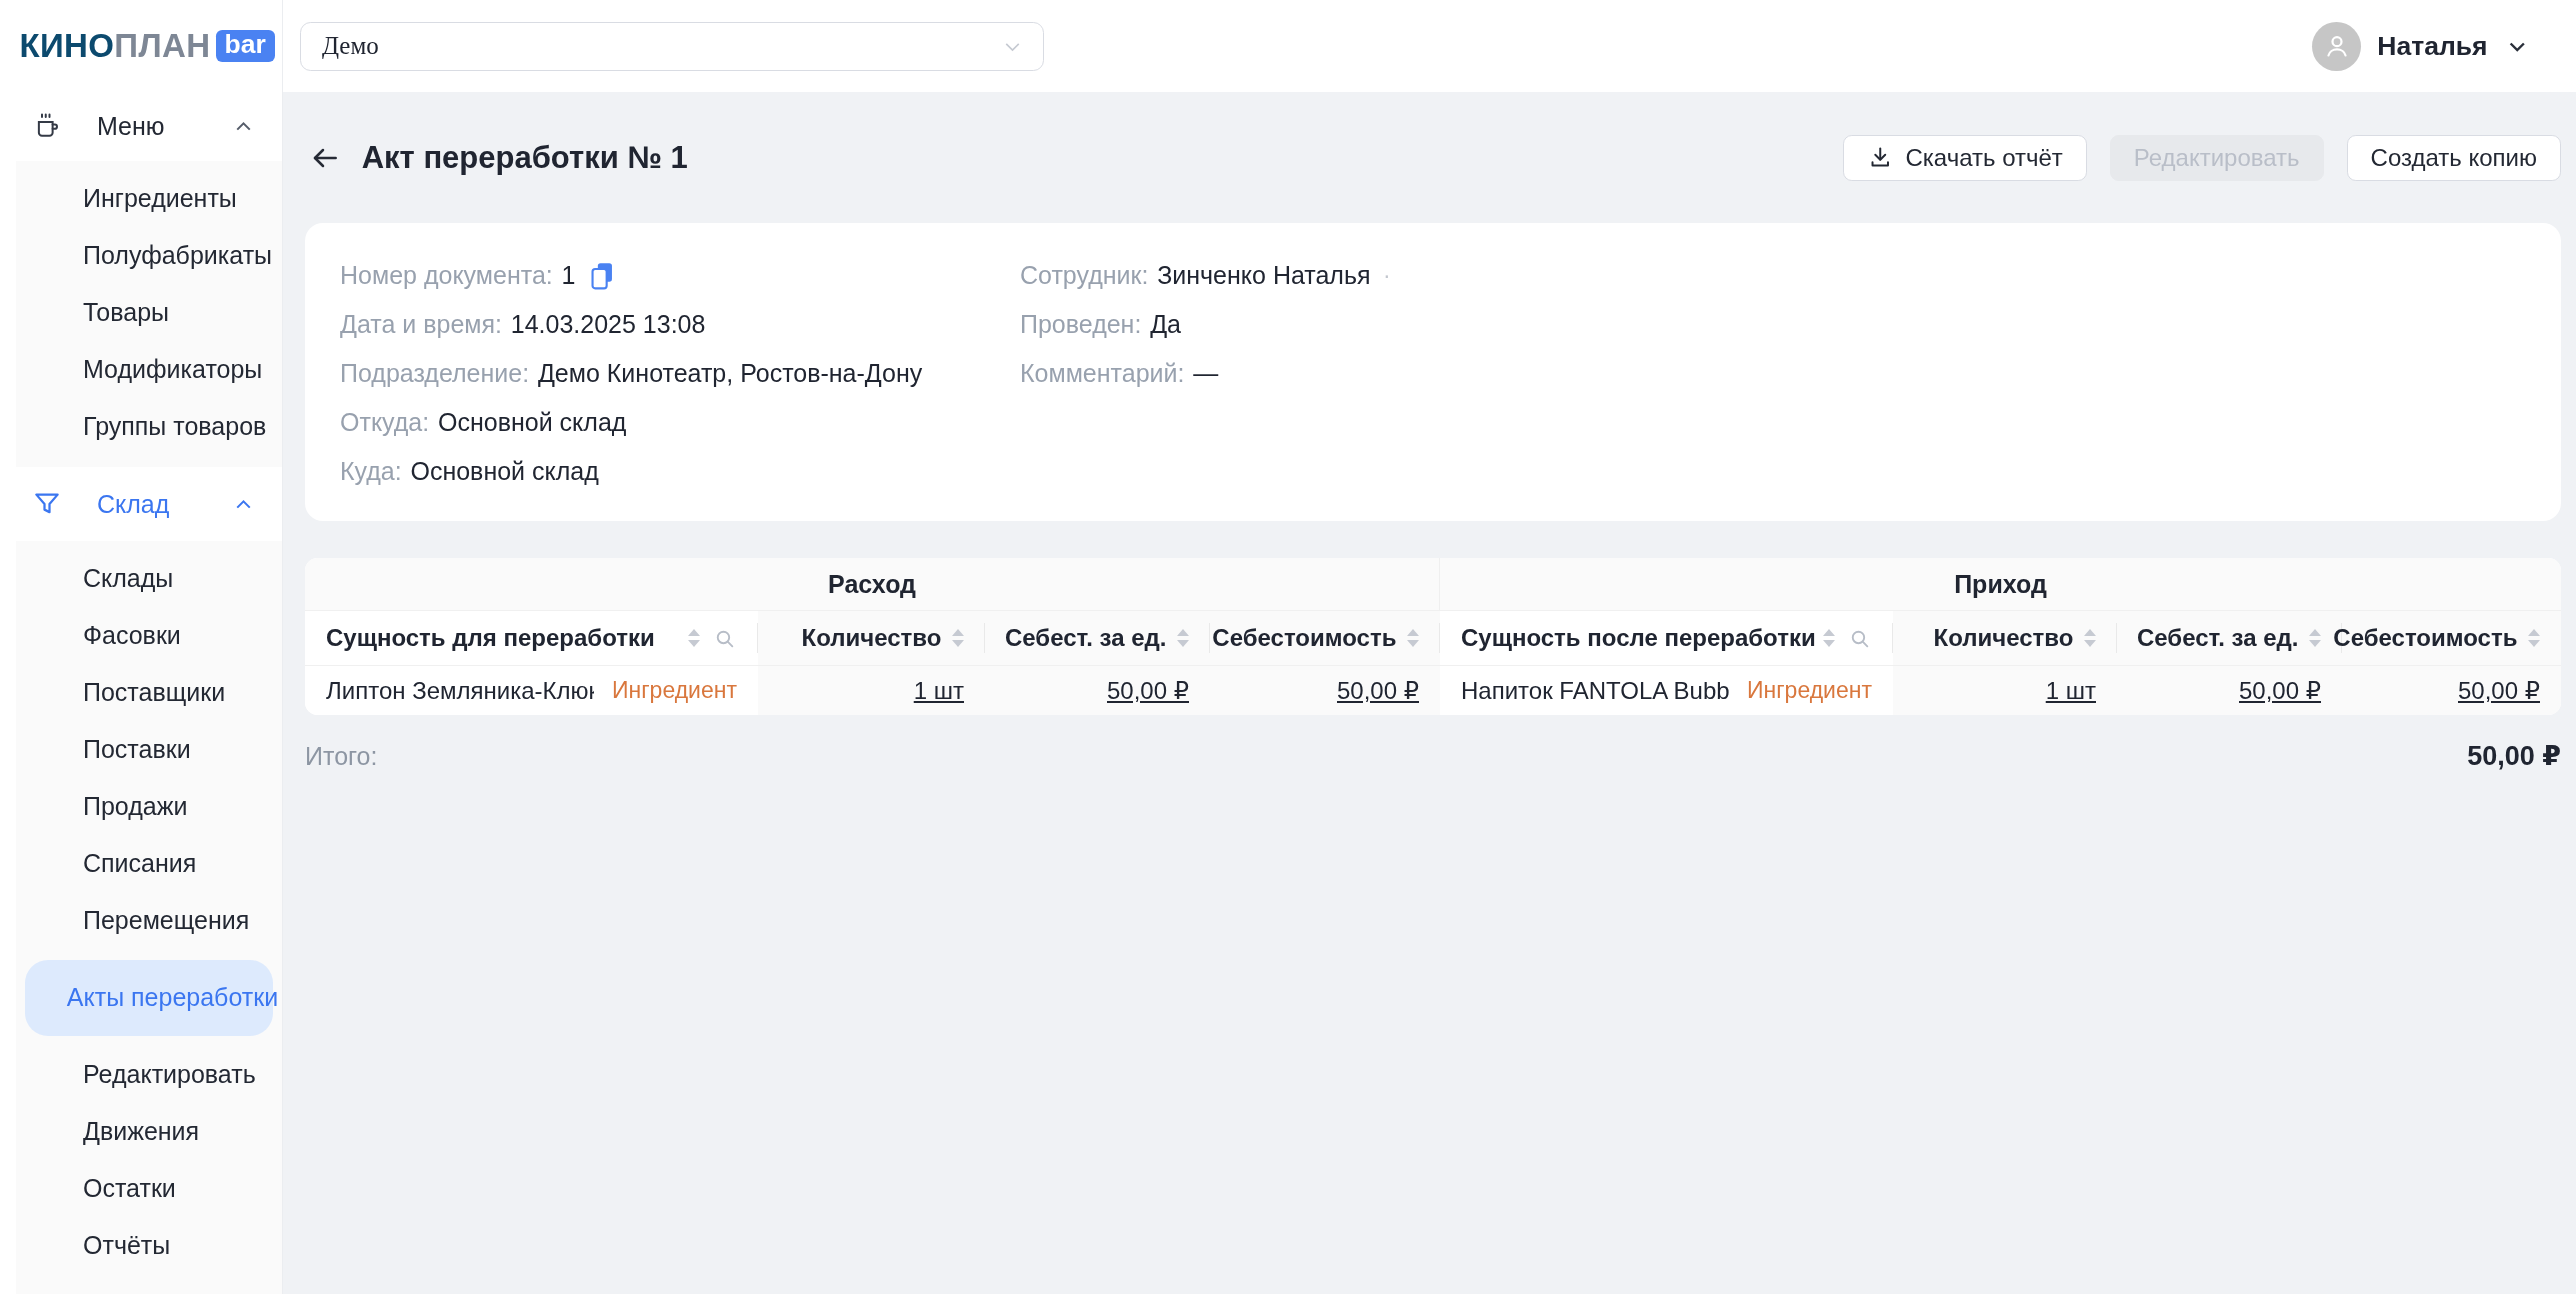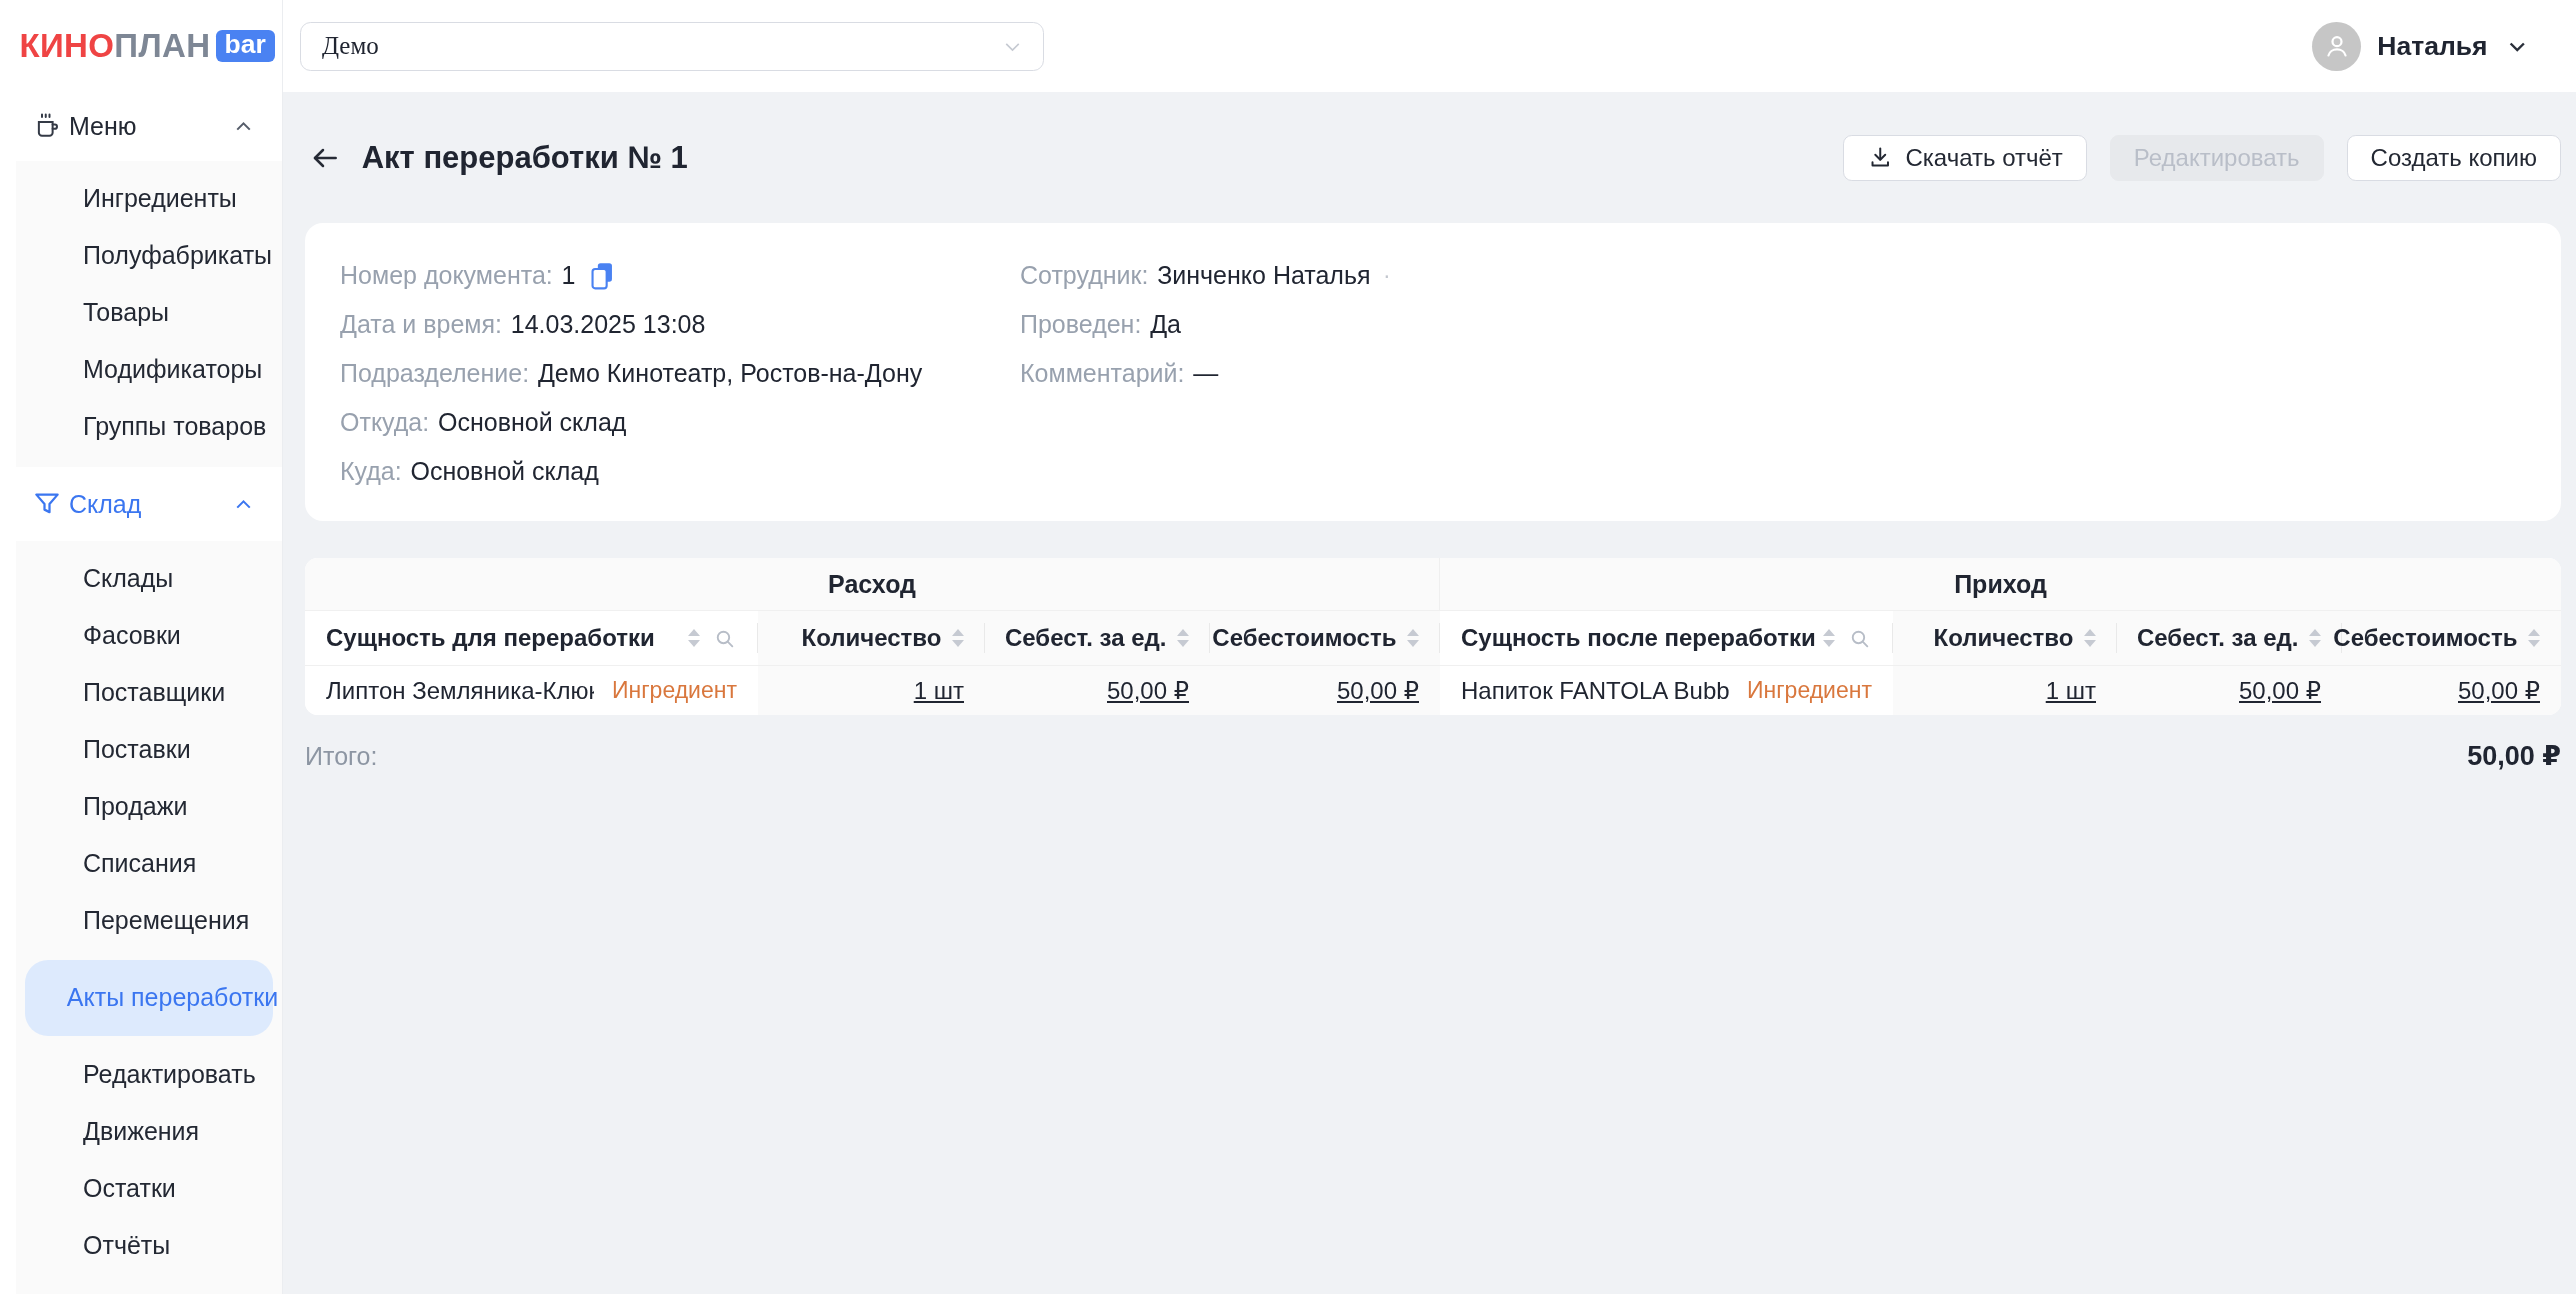--- a/index.html
+++ b/index.html
@@ -3,24 +3,24 @@
 <meta charset="utf-8">
 <style>
   * { margin:0; padding:0; box-sizing:border-box; }
   html,body { width:2576px; height:1295px; overflow:hidden; }
   body { font-family:"Liberation Sans","DejaVu Sans",sans-serif; background:#f0f2f5; color:#202531; }
   .app { width:2576px; height:1295px; display:flex; }
 
   
   .sidebar { width:283px; flex-shrink:0; background:#fff; border-right:0.9px solid #ebedf0; overflow:hidden; }
   .logo-row { height:92px; display:flex; align-items:center; padding-left:19.4px; white-space:nowrap; }
-  .logo-primary { font-size:33px; font-weight:800; color:#ef4444; letter-spacing:0.4px; }
+  .logo-primary { font-size:33px; font-weight:800; color:#0c4a6e; letter-spacing:0.4px; }
   .logo-secondary { font-size:33px; font-weight:800; color:#7e8795; letter-spacing:0.4px; }
   .logo-badge { background:#4a82f2; color:#fff; font-size:26.5px; font-weight:700; border-radius:6.2px; padding:1.8px 8.8px 4.4px; margin-left:5.3px; line-height:1; }
-  .side-section { height:69px; display:flex; align-items:center; padding:0 26.5px 0 32px; gap:7px; font-size:25px; color:#232833; cursor:pointer; }
+  .side-section { height:69px; display:flex; align-items:center; padding:0 26.5px 0 32px; gap:35px; font-size:25px; color:#232833; cursor:pointer; }
   .side-section.blue { color:#3b76f0; height:74px; }
   .side-section .chev { margin-left:auto; display:flex; }
   .submenu { background:#fafafa; padding:8.8px 0 12.4px;margin-left:16px; }
   .submenu.grow { padding-bottom:115px; }
   .submenu-item { height:57px; display:flex; align-items:center; padding-left:67px; font-size:25px; color:#232833; cursor:pointer; white-space:nowrap; }
   .submenu-item.active { margin:10.6px 8.8px; height:76px; background:#ddeafd; border-radius:23px; color:#3b76f0; padding-left:42px; }
 
   
   .main { flex:1; display:flex; flex-direction:column; min-width:0; }
   .topbar { height:92px; background:#fff; display:flex; align-items:center; padding:0 46px 0 17px; flex-shrink:0; }

